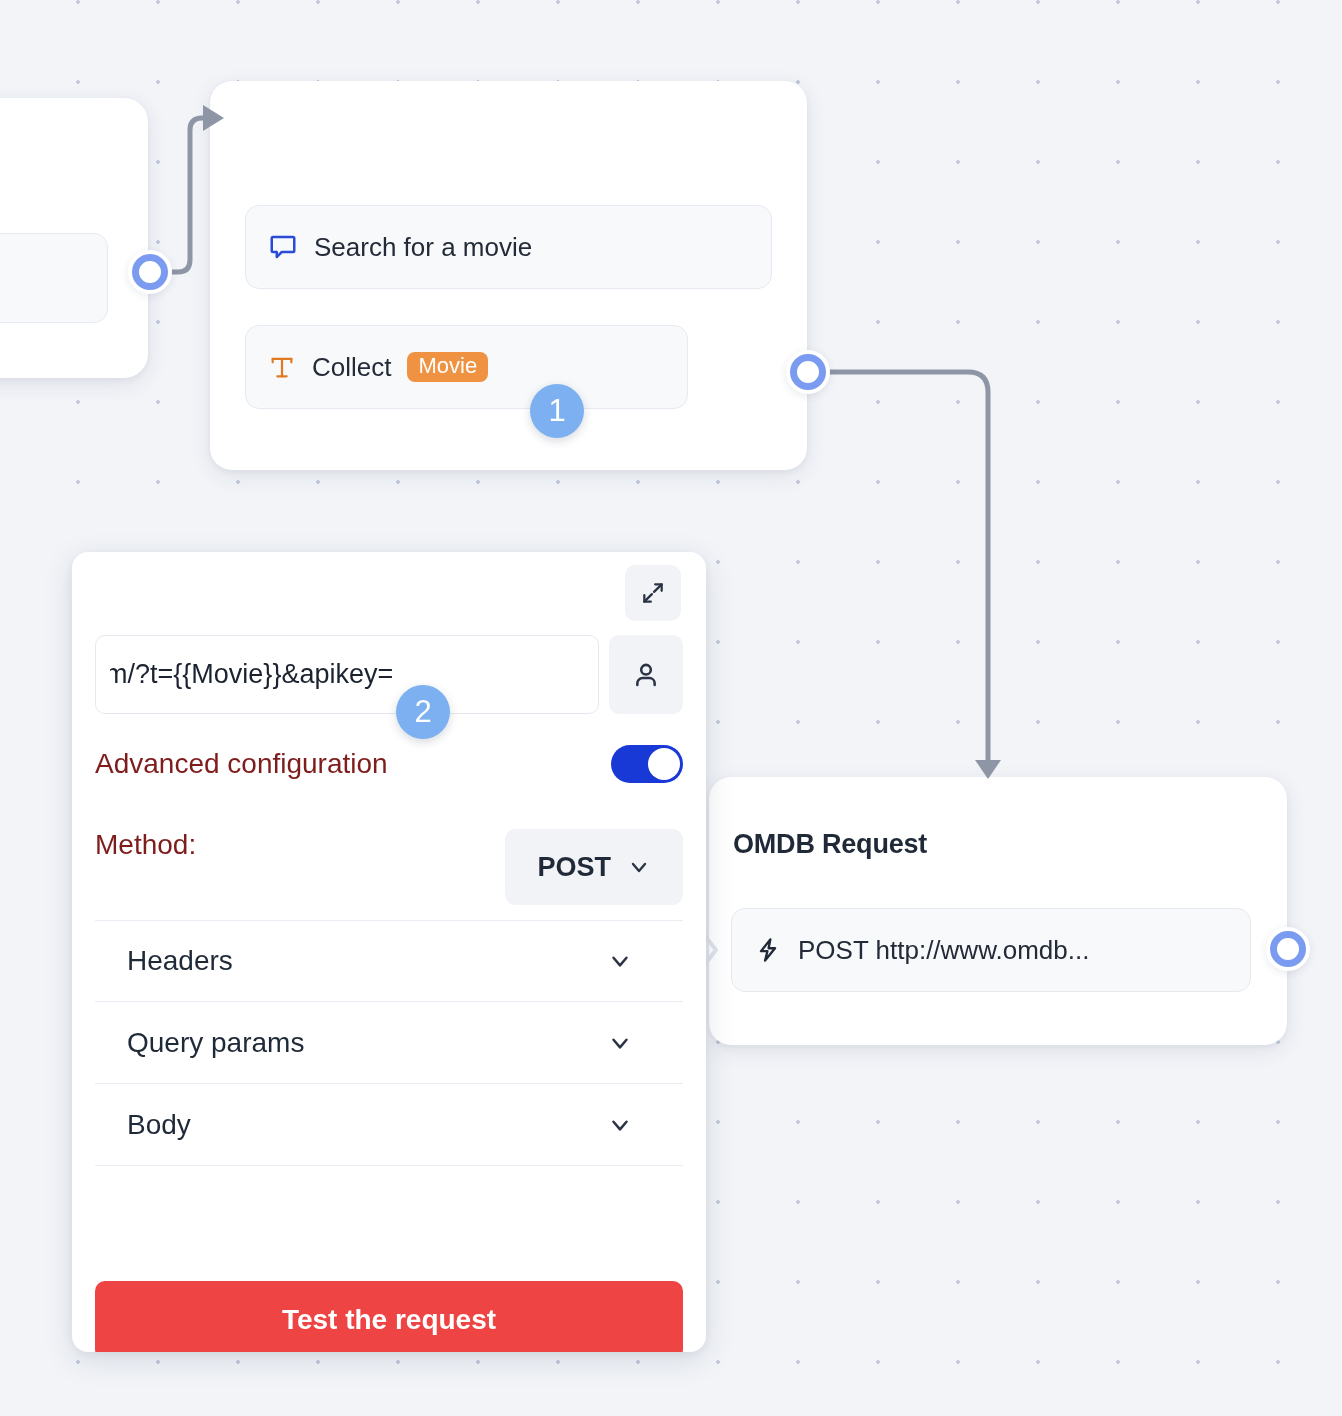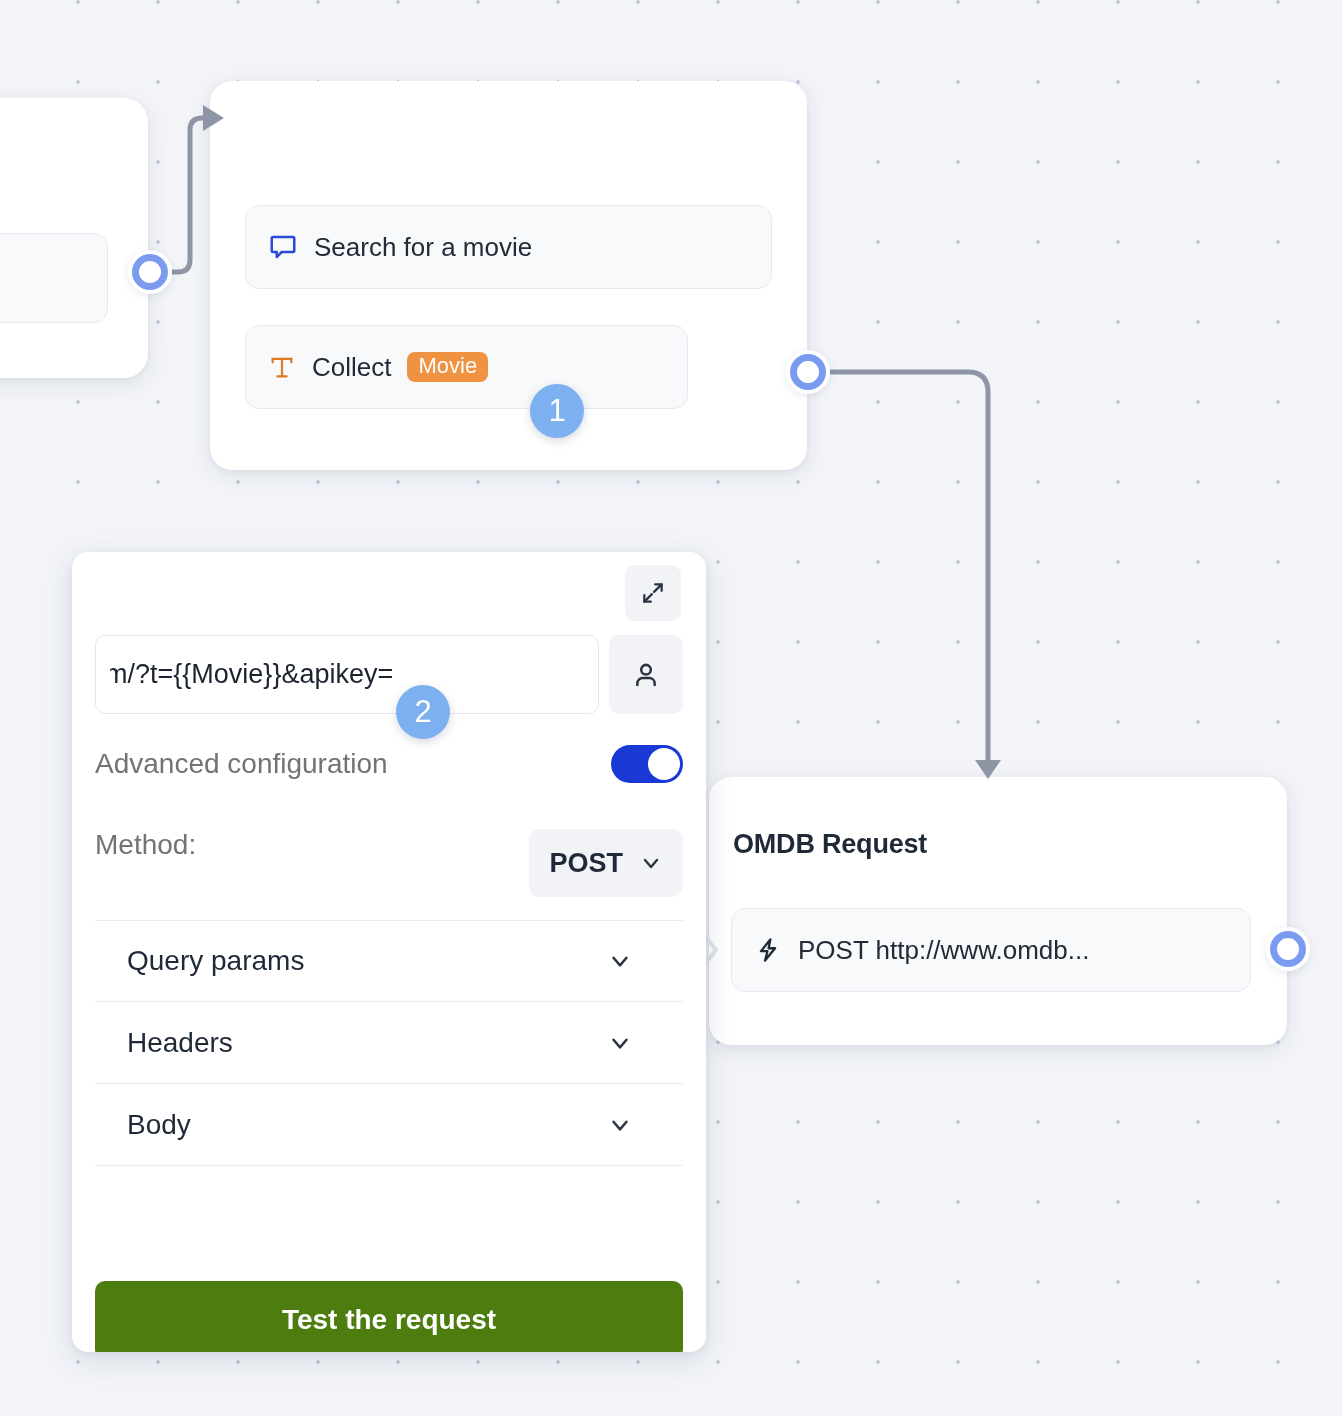--- a/index.html
+++ b/index.html
@@ -132,43 +132,43 @@
     border-radius: 10px;
     padding: 0 14px;
     font-size: 27px;
     color: #1c2330;
     font-family: "Liberation Sans", sans-serif;
     background: #ffffff;
     outline: none;
     text-indent: -62px;
   }
 
-  .row-label { font-size: 28px; color: #737373; }
+  .row-label { font-size: 28px; color: #7f1d1d; }
 
   .toggle {
     width: 72px; height: 38px;
     background: #1839d6;
     border-radius: 19px;
     position: relative;
     cursor: pointer;
   }
   .toggle::after {
     content: "";
     position: absolute;
     right: 3px; top: 3px;
     width: 32px; height: 32px;
     border-radius: 50%;
     background: #ffffff;
   }
 
   .method-select {
     background: #f1f3f7;
     border-radius: 11px;
-    height: 68px;
-    padding: 0 20px;
+    height: 76px;
+    padding: 0 32px;
     display: flex;
     align-items: center;
     gap: 16px;
     font-size: 27px;
     font-weight: 700;
     color: #1f2937;
     cursor: pointer;
   }
 
   .accordion-row {
@@ -178,21 +178,21 @@
     height: 82px;
     border-bottom: 1px solid #e9ecf2;
     padding: 0 8px 0 32px;
     font-size: 28px;
     color: #1f2937;
     cursor: pointer;
   }
   .accordion-row:first-child { border-top: 1px solid #e9ecf2; }
 
   .primary-btn {
-    background: #4d7c0f;
+    background: #ef4444;
     color: #ffffff;
     font-size: 28px;
     font-weight: 700;
     border: none;
     border-radius: 10px;
     height: 78px;
     width: 100%;
     cursor: pointer;
     font-family: "Liberation Sans", sans-serif;
   }
@@ -308,30 +308,30 @@
           <svg width="24" height="24" viewBox="0 0 24 24" fill="none" stroke="#2b3444" stroke-width="2.4" stroke-linecap="round" stroke-linejoin="round">
             <polyline points="6 9 12 16 18 9"></polyline>
           </svg>
         </span>
       </div>
     </div>
 
     <div style="position:absolute; left:23px; top:368px; width:588px;">
 
       <div class="accordion-row">
-        <span>Query params</span>
+        <span>Headers</span>
         <span style="padding-right:42px;">
           <svg width="26" height="26" viewBox="0 0 24 24" fill="none" stroke="#2b3444" stroke-width="2.3" stroke-linecap="round" stroke-linejoin="round">
             <polyline points="6 9 12 16 18 9"></polyline>
           </svg>
         </span>
       </div>
 
       <div class="accordion-row">
-        <span>Headers</span>
+        <span>Query params</span>
         <span style="padding-right:42px;">
           <svg width="26" height="26" viewBox="0 0 24 24" fill="none" stroke="#2b3444" stroke-width="2.3" stroke-linecap="round" stroke-linejoin="round">
             <polyline points="6 9 12 16 18 9"></polyline>
           </svg>
         </span>
       </div>
 
       <div class="accordion-row">
         <span>Body</span>
         <span style="padding-right:42px;">

